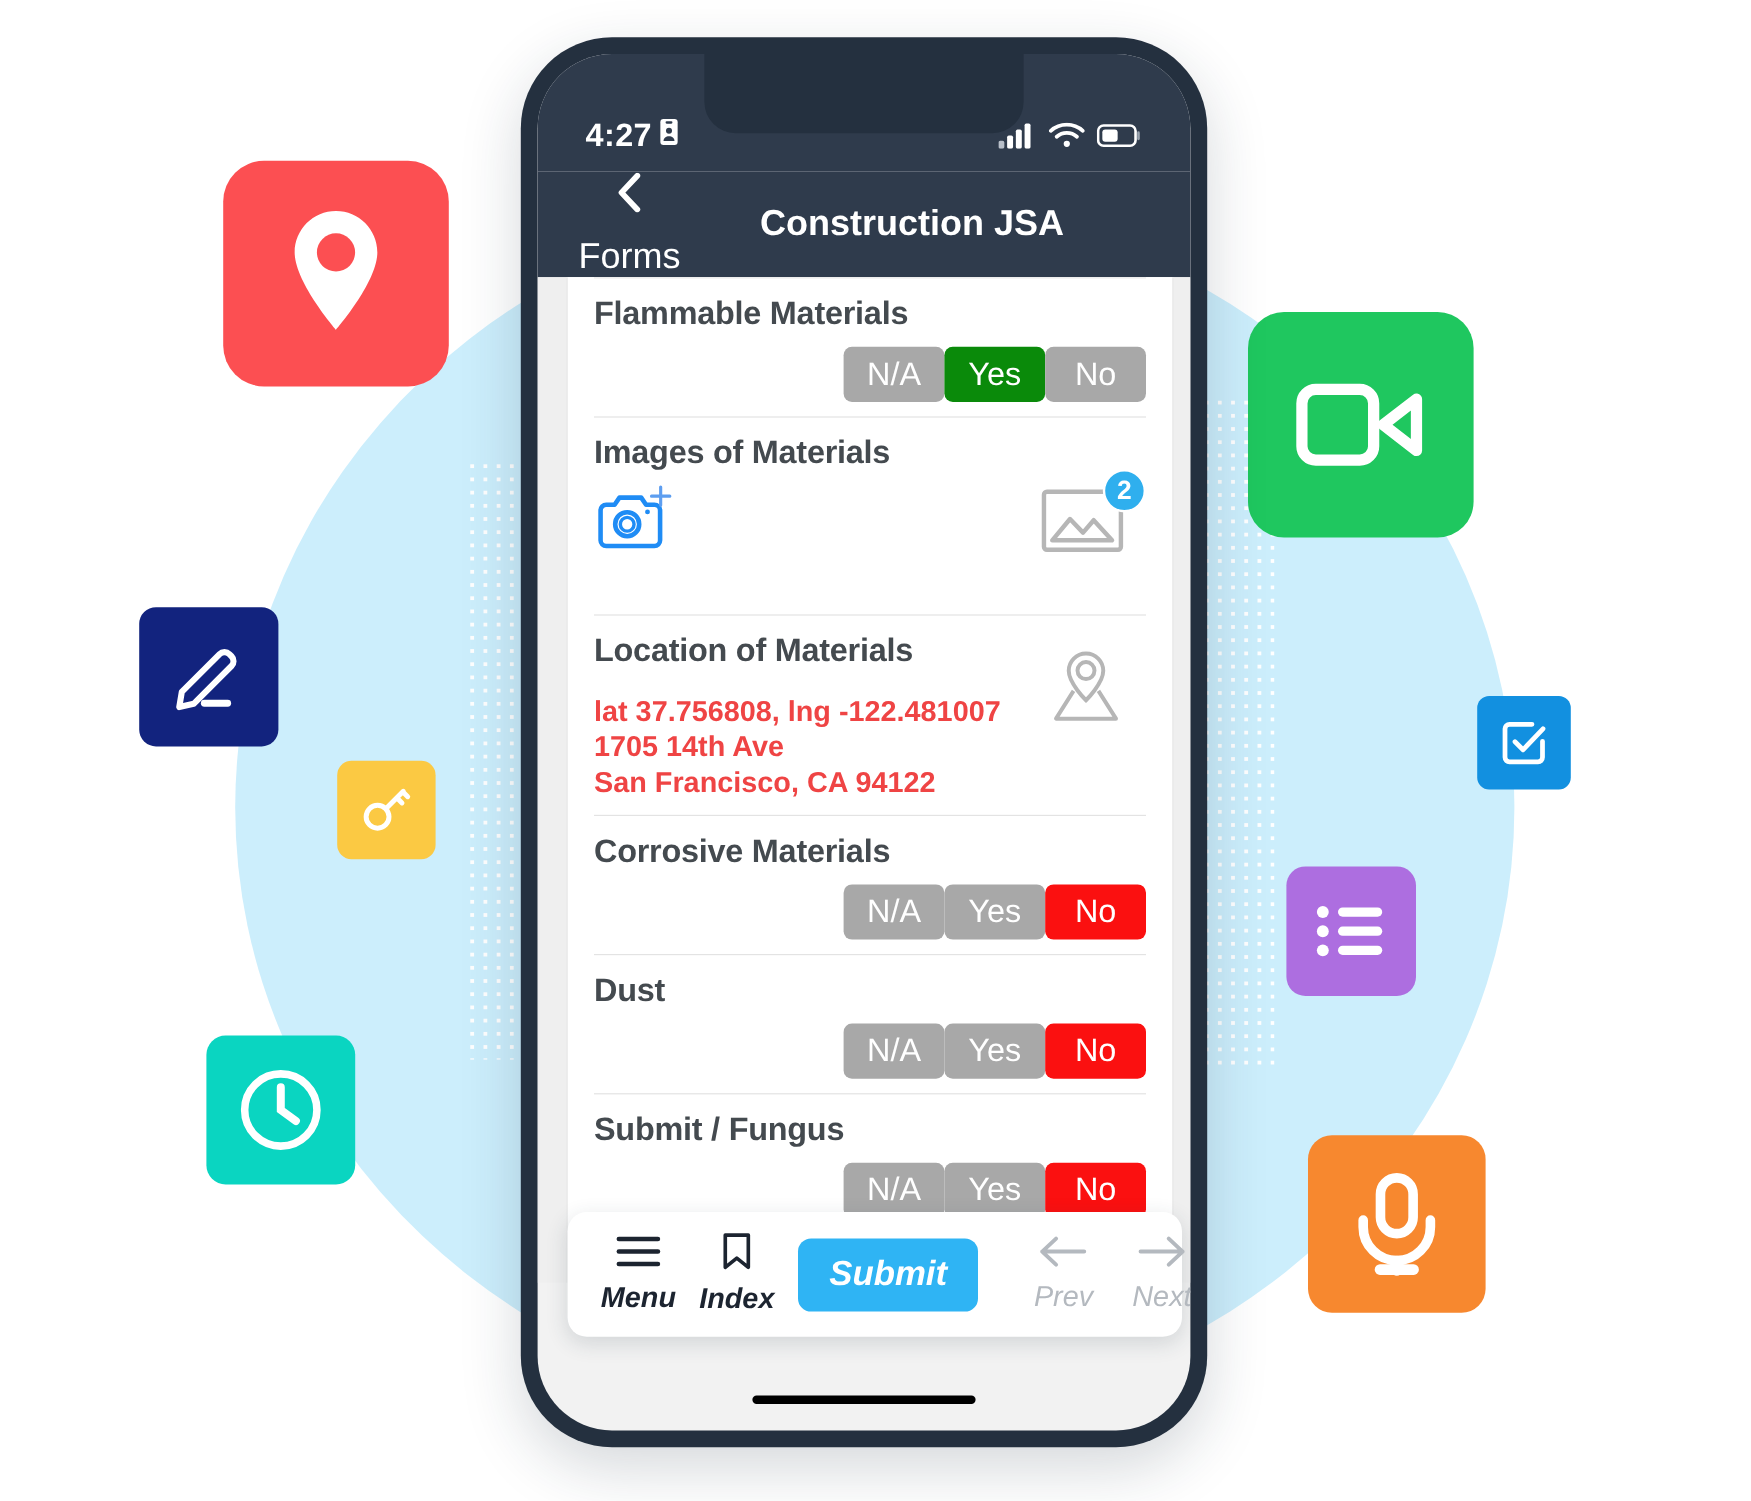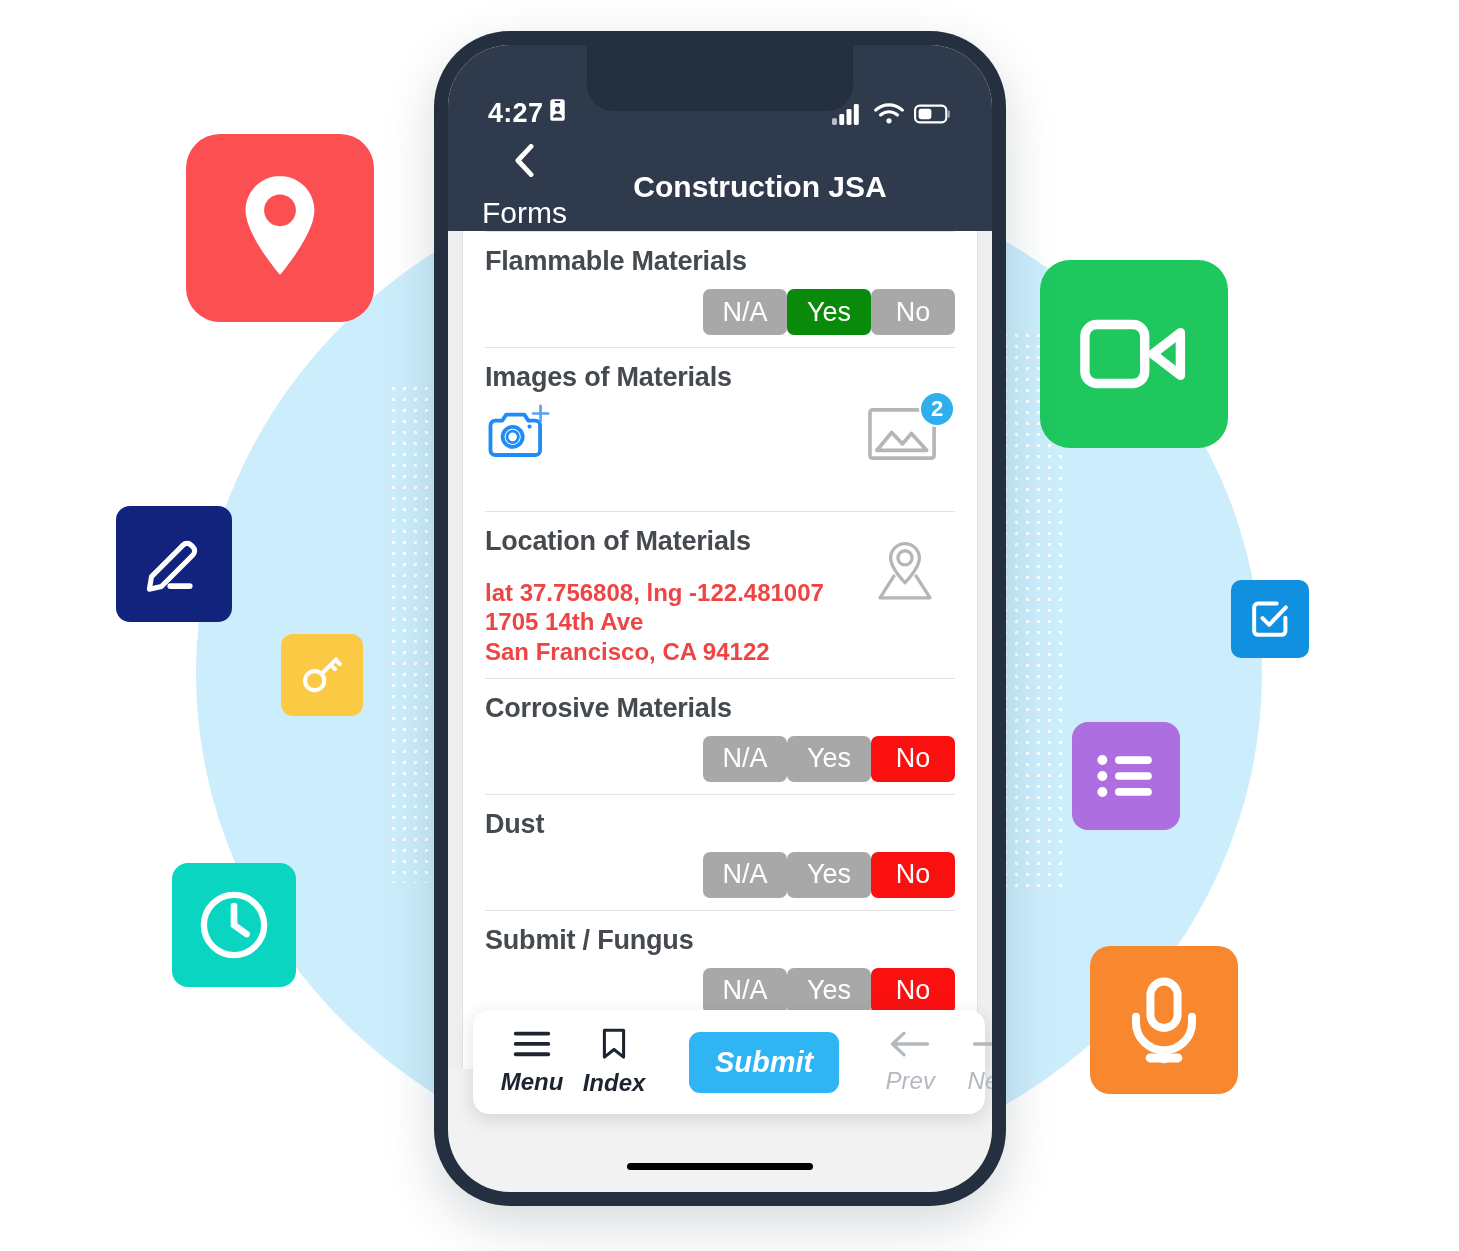--- a/index.html
+++ b/index.html
@@ -90,21 +90,21 @@
     text-align: center;
     color: #fff; font-size: 30px; font-weight: bold;
     pointer-events: none;
     padding-left: 80px;
   }
 
   .screen-body {
     position: relative;
     height: 838px;
     background: #efefef;
-    padding-left: 14px;
+    padding-left: 24px;
     padding-right: 14px;
   }
   .form-sheet {
     background: #fff;
     height: 100%;
     border-left: 1px solid #e2e2e2;
     border-right: 1px solid #e2e2e2;
     padding: 0 22px;
     overflow: hidden;
   }
@@ -162,21 +162,20 @@
     display: flex; flex-direction: column; align-items: center; gap: 3px;
     font-size: 24px; font-weight: bold; color: #1c2430;
     min-width: 62px;
   }
   .tb-item.dim { color: #b4b9bf; font-weight: normal; }
   .submit-btn {
     background: #2fb4f4; color: #fff;
     font-size: 29px; font-weight: bold;
     border-radius: 11px;
     padding: 14px 26px;
-    margin-left: 24px;
   }
   .tb-spacer { flex: 1; }
 
   .home-indicator {
     position: absolute;
     left: 50%; transform: translateX(-50%);
     bottom: 22px;
     width: 186px; height: 7px;
     background: #000;
     border-radius: 4px;

